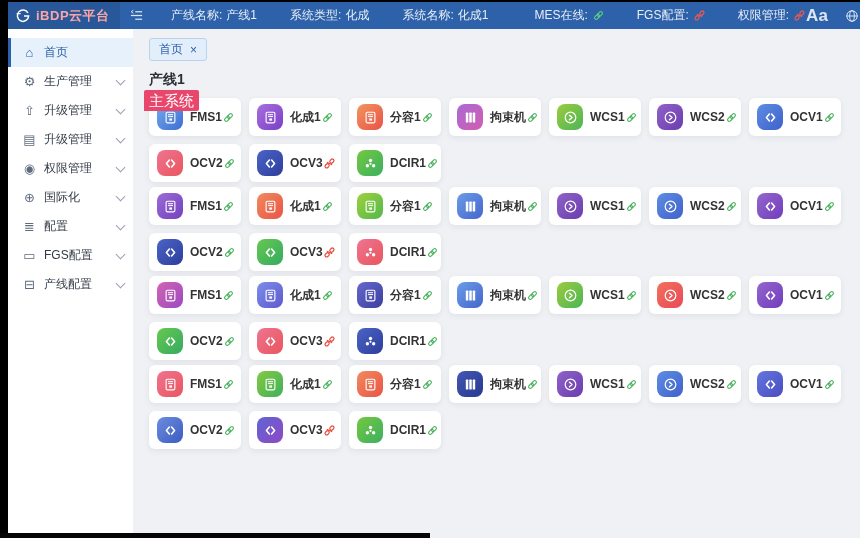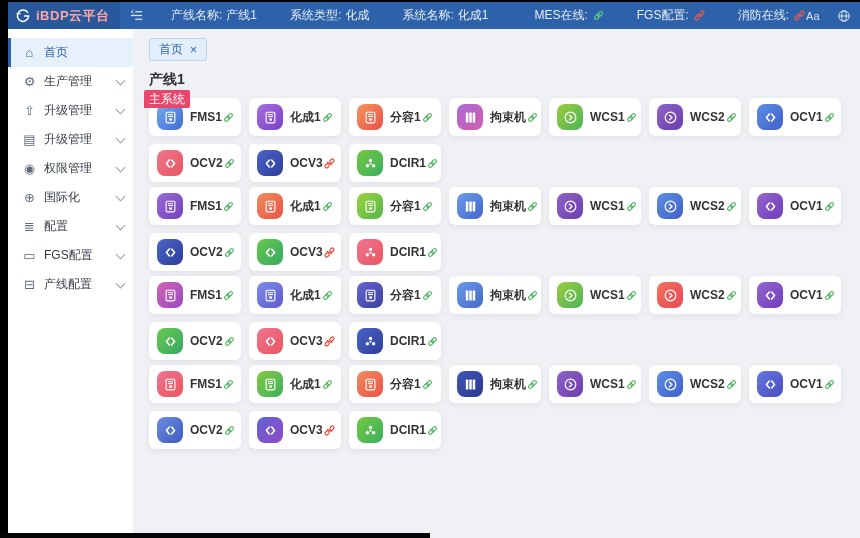--- a/index.html
+++ b/index.html
@@ -16,21 +16,21 @@
   .collapse{margin:0 11px 0 9px;display:flex;cursor:pointer;}
   .hinfo{display:flex;align-items:center;gap:17px;}
   .hitem{display:flex;align-items:center;gap:4px;white-space:nowrap;margin-left:16px;}
   .hstatus{display:flex;align-items:flex-start;gap:16px;margin-left:14px;}
   .hdivider{width:1px;height:13px;background:rgba(255,255,255,.45);margin-left:16px;}
   .slink{display:flex;align-items:center;}
   .slink.online{color:#5bd07e;}
   .slink.offline{color:#ef5a4e;}
   .hright{margin-left:auto;display:flex;align-items:center;gap:17px;padding-right:15px;}
   .tool{display:flex;align-items:center;cursor:pointer;color:#dce6f3;}
-  .tool-aa{font-size:11px;font-weight:normal;letter-spacing:0;text-align:right;}
+  .tool-aa{font-size:17px;font-weight:bold;letter-spacing:0;text-align:right;}
   
   .bodywrap{flex:1;display:flex;min-height:0;}
   .sidebar{flex:0 0 125px;width:125px;background:#fff;padding-top:9px;box-sizing:border-box;}
   .side-item{height:29px;display:flex;align-items:center;gap:7px;padding:0 9px 0 11px;
              font-size:12px;color:#333a45;cursor:pointer;border-left:3px solid transparent;box-sizing:border-box;}
   .side-item.active{background:#e7f1fc;border-left-color:#2d62aa;color:#2d62aa;}
   .side-ico{width:15px;text-align:center;font-size:13px;color:#5f6b7d;line-height:1;}
   .side-item.active .side-ico{color:#2d62aa;}
   .chev{width:6px;height:6px;border-right:1.4px solid #98a0b0;border-bottom:1.4px solid #98a0b0;
         transform:rotate(45deg);margin-left:auto;margin-bottom:3px;}
@@ -45,21 +45,21 @@
   .card-grid{display:flex;flex-wrap:wrap;gap:8px;margin-bottom:5px;}
   .card{width:92px;height:38px;background:#fff;border-radius:6px;display:flex;align-items:center;
         padding:0 8px;box-sizing:border-box;position:relative;cursor:pointer;
         box-shadow:0 2px 6px rgba(15,35,80,.07);}
   .dev-ico{width:26px;height:26px;border-radius:8px;flex:0 0 26px;display:flex;
            align-items:center;justify-content:center;}
   .dev-label{font-size:12px;font-weight:bold;color:#333;margin-left:7px;white-space:nowrap;}
   .link{margin-left:auto;display:flex;align-items:center;}
   .link.online{color:#4db35f;}
   .link.offline{color:#e64a3c;}
-  .badge{position:absolute;top:-8px;left:-5px;background:#e8476b;color:#fff;font-size:12px;
+  .badge{position:absolute;top:-8px;left:-5px;background:#e8476b;color:#fff;font-size:15px;
          line-height:1;padding:3px 5px;border-radius:2px 2px 2px 0;z-index:2;white-space:nowrap;}
   
   .bottom-bar{position:absolute;left:0;bottom:0;width:430px;height:5px;background:#050505;z-index:9;}
 </style>
 </head>
 <body>
 
 <div class="app">
   <div class="header">
     <div class="logo">
@@ -112,21 +112,21 @@
             <svg width="13" height="13" viewBox="0 0 24 24">
               <g transform="rotate(-45 12 12)" fill="none" stroke="currentColor" stroke-width="2.1">
                 <rect x="1.5" y="9" width="8.5" height="6" rx="3"></rect>
                 <rect x="14" y="9" width="8.5" height="6" rx="3"></rect>
                 <line x1="10" y1="7" x2="14" y2="17"></line>
               </g>
             </svg>
           </span>
         </span>
         <span class="hitem">
-          <span>消防在线:</span>
+          <span>权限管理:</span>
           <span class="slink offline">
             <svg width="13" height="13" viewBox="0 0 24 24">
               <g transform="rotate(-45 12 12)" fill="none" stroke="currentColor" stroke-width="2.1">
                 <rect x="1.5" y="9" width="8.5" height="6" rx="3"></rect>
                 <rect x="14" y="9" width="8.5" height="6" rx="3"></rect>
                 <line x1="10" y1="7" x2="14" y2="17"></line>
               </g>
             </svg>
           </span>
         </span>

